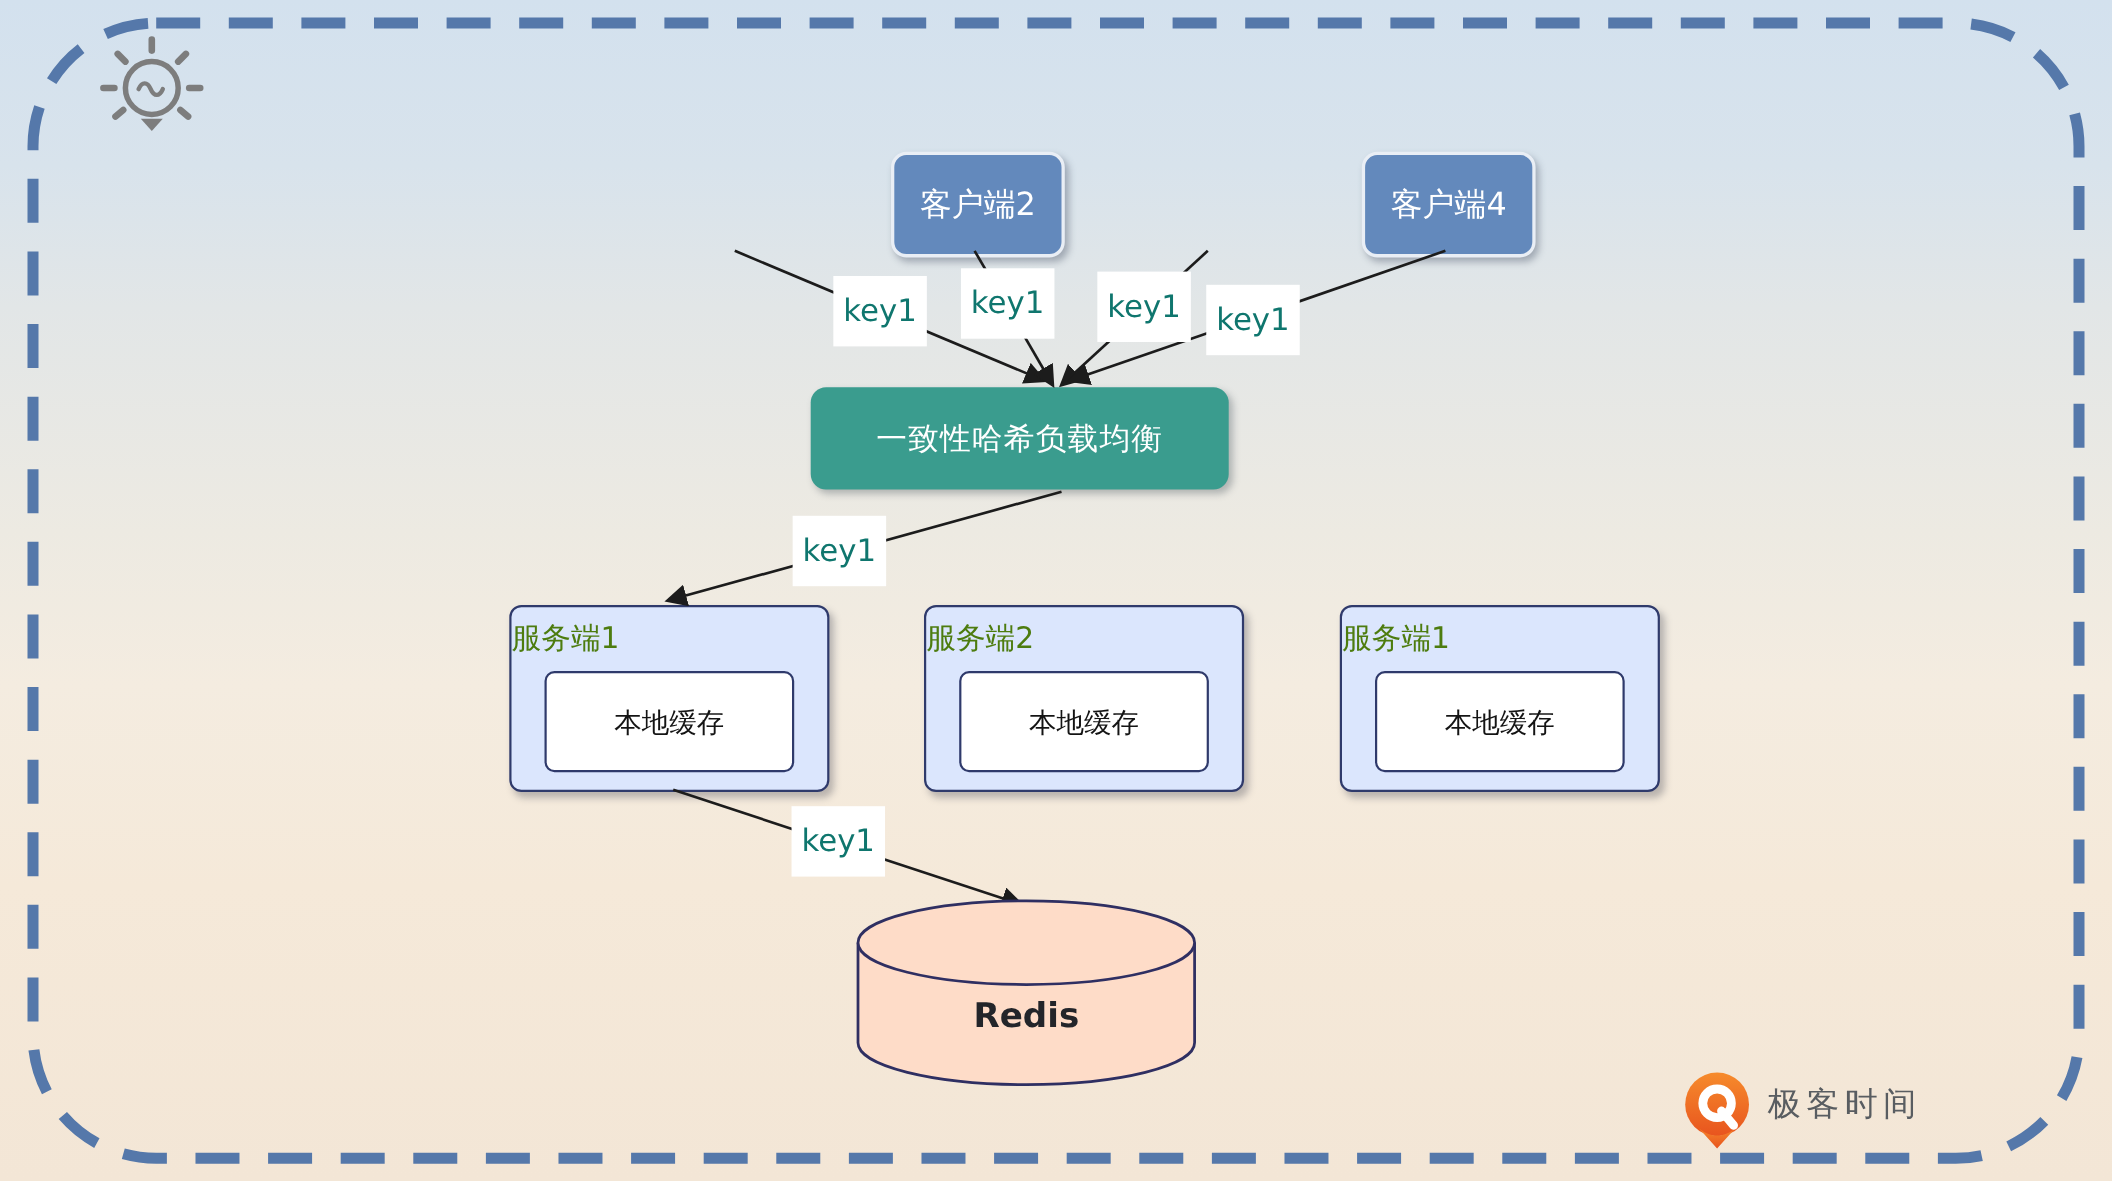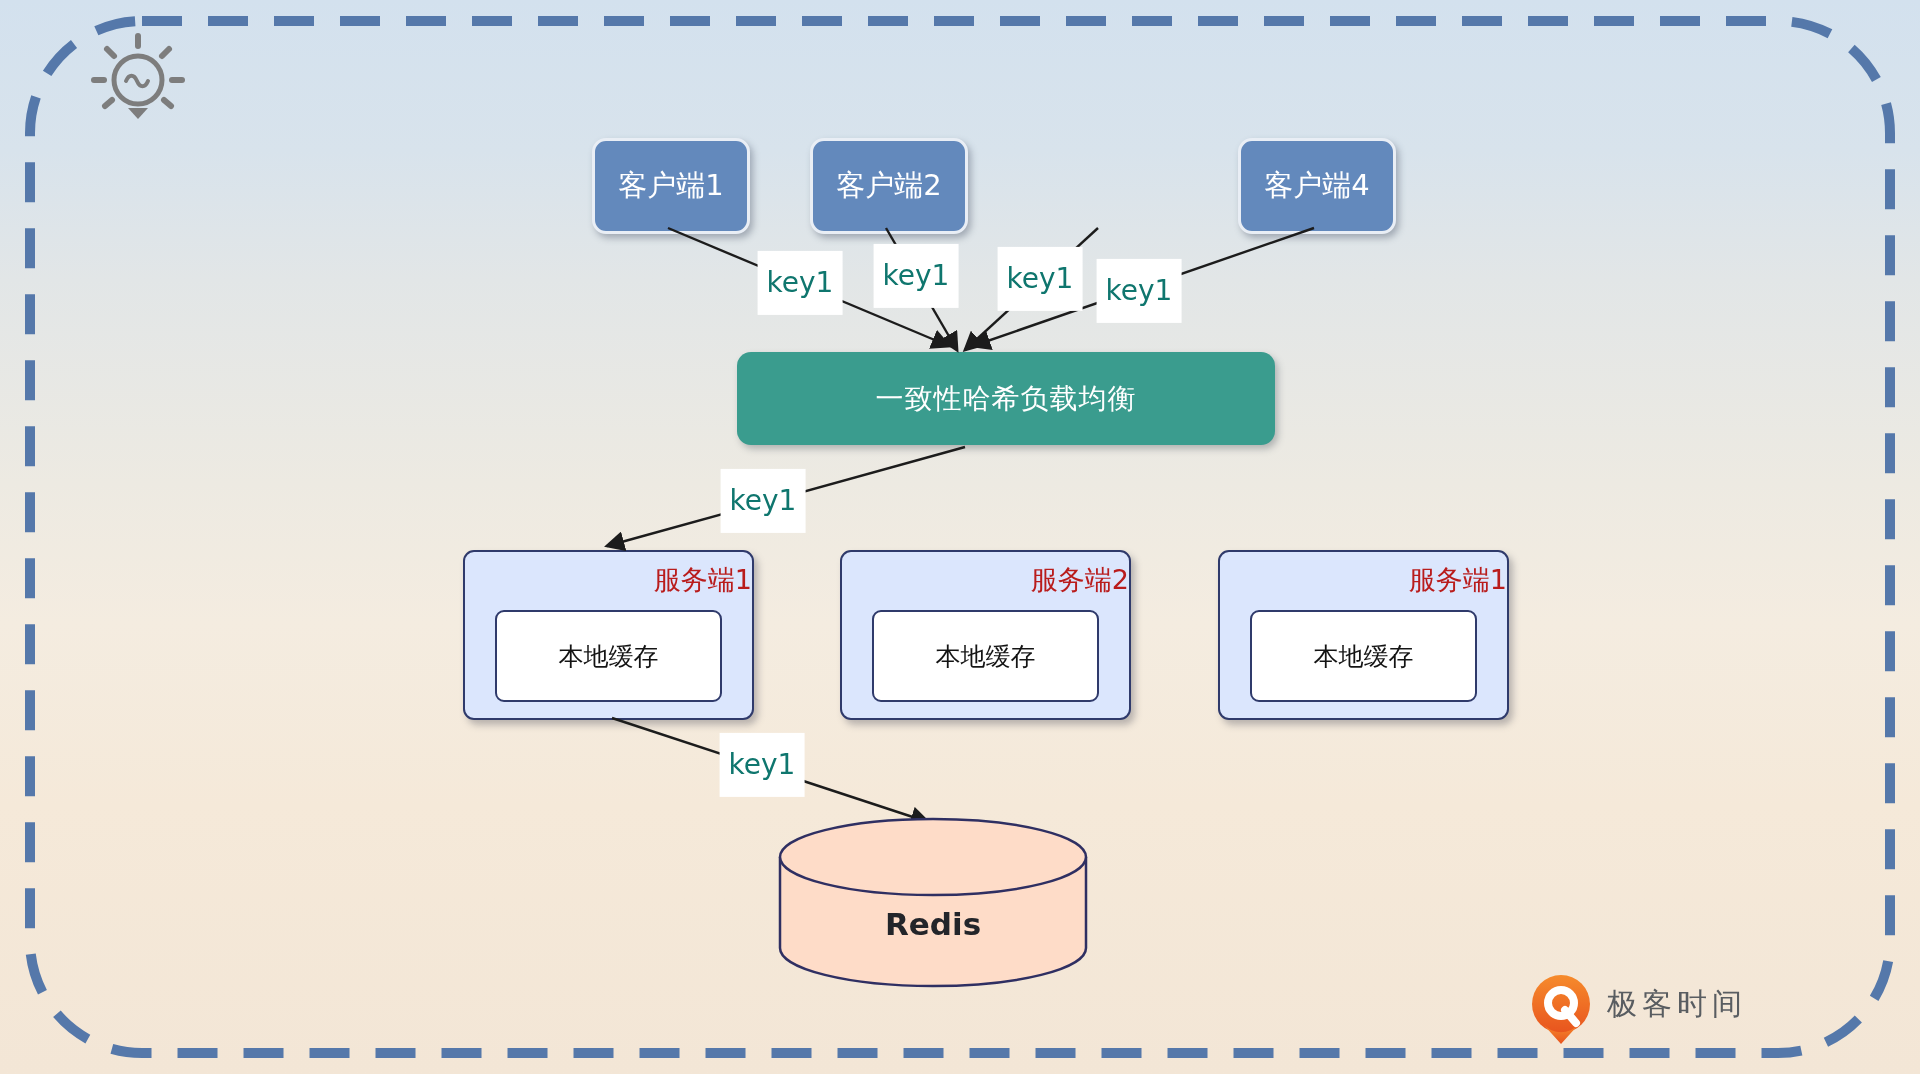--- a/index.html
+++ b/index.html
@@ -25,34 +25,34 @@
   }
 
   .client-box {
     position: absolute; top: 138px; width: 152px; height: 90px;
     background: #6389bc; border: 3px solid #e9eef5; border-radius: 14px;
     box-shadow: 3px 4px 7px rgba(70,80,100,0.40);
     display: flex; align-items: center; justify-content: center;
     color: #ffffff; font-size: 29px;
   }
   .lb-box {
-    position: absolute; left: 737px; top: 352px; width: 538px; height: 93px;
+    position: absolute; left: 737px; top: 352px; width: 380px; height: 93px;
     background: #3a9c8e; border-radius: 14px;
     box-shadow: 3px 4px 7px rgba(70,80,90,0.35);
     display: flex; align-items: center; justify-content: center;
     color: #ffffff; font-size: 28px; letter-spacing: 1px;
   }
   .server-box {
     position: absolute; top: 550px; width: 287px; height: 166px;
     background: #dbe6fd; border: 2px solid #2f3a6b; border-radius: 11px;
     box-shadow: 4px 5px 7px rgba(90,90,100,0.38);
   }
   .server-title {
-    position: absolute; left: 0; right: 0; top: 10px; text-align: right;
-    font-size: 27px; color: #b91c1c;
+    position: absolute; left: 0; right: 0; top: 10px; text-align: left;
+    font-size: 27px; color: #4d7c0f;
   }
   .cache-box {
     position: absolute; left: 30px; right: 30px; top: 58px; bottom: 16px;
     background: #ffffff; border: 2px solid #2f3a6b; border-radius: 9px;
     display: flex; align-items: center; justify-content: center;
     font-size: 25px; color: #141414;
   }
   .edge-label {
     position: absolute; transform: translate(-50%, -50%);
     background: #ffffff; color: #0f766e;
@@ -67,23 +67,20 @@
     position: absolute; left: 1607px; top: 984px;
     font-size: 30px; color: #595d61; letter-spacing: 5px; font-weight: 500;
     white-space: nowrap;
   }
 </style>
 </head>
 <body>
 
 <div class="canvas">
 
-  <div class="client-box" style="left:592px">
-    <span>客户端1</span>
-  </div>
   <div class="client-box" style="left:810px">
     <span>客户端2</span>
   </div>
   <div class="client-box" style="left:1238px">
     <span>客户端4</span>
   </div>
 
   <div class="lb-box">
     <span>一致性哈希负载均衡</span>
   </div>

